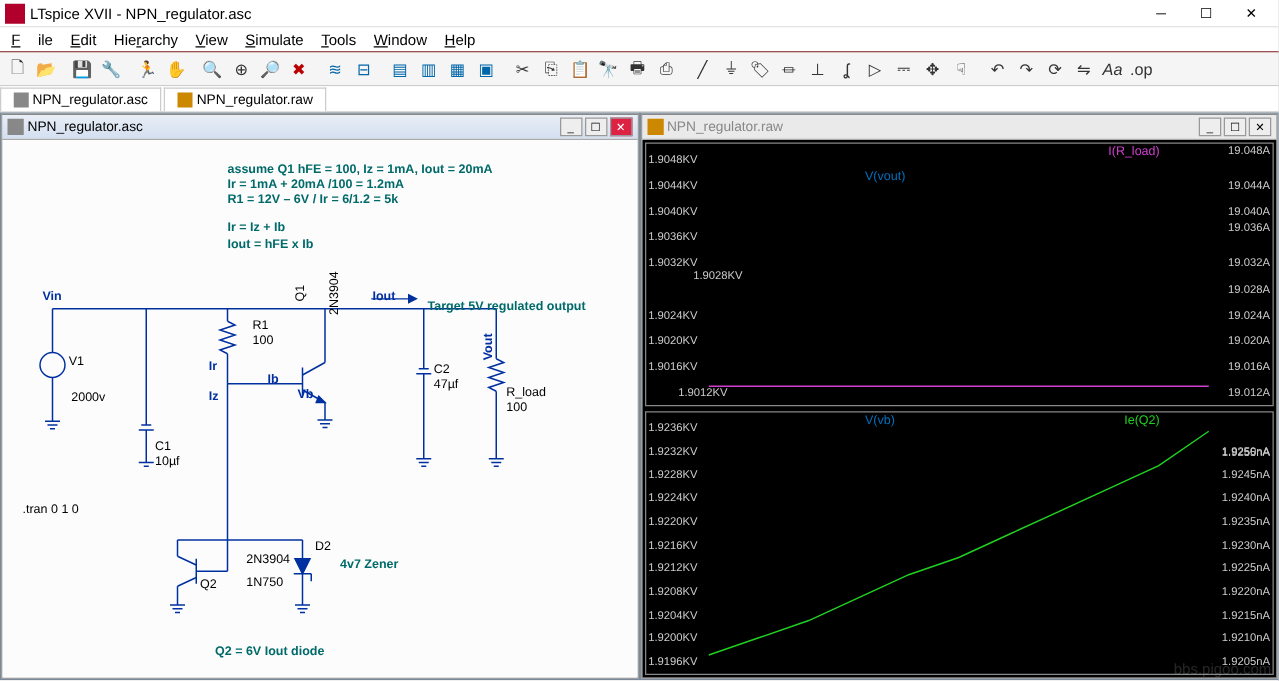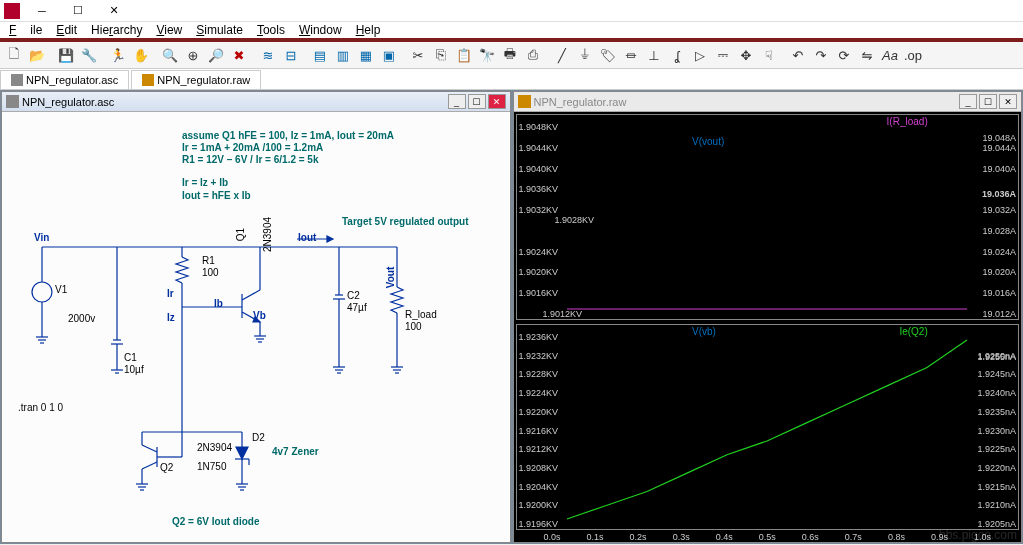--- a/index.html
+++ b/index.html
@@ -3,21 +3,21 @@
 <meta charset="utf-8">
 <style>
 * { box-sizing: border-box; margin: 0; padding: 0; font-family: "Segoe UI", Tahoma, sans-serif; }
 body { width: 1023px; height: 545px; background: #f0f0f0; overflow: hidden; font-size: 11px; }
 
 .titlebar { height: 22px; background: #fff; display: flex; align-items: center; padding: 0 4px; border-bottom: 1px solid #ddd; }
 .titlebar .icon { width: 16px; height: 16px; background: #b0002b; margin-right: 4px; }
 .titlebar .title { flex: 1; font-size: 12px; }
 .titlebar .ctrl { width: 36px; height: 20px; display: inline-flex; align-items: center; justify-content: center; font-size: 11px; cursor: pointer; }
 
-.menubar { height: 20px; background: #fff; border-bottom: 4px solid #7f1d1d; display: flex; align-items: center; font-size: 12px; padding: 0 2px; }
+.menubar { height: 20px; background: #fff; border-bottom: 1px solid #7f1d1d; display: flex; align-items: center; font-size: 12px; padding: 0 2px; }
 .menubar span { padding: 1px 7px; cursor: pointer; }
 .menubar u { text-decoration: underline; }
 
 .toolbar { height: 27px; background: #f5f5f5; border-bottom: 1px solid #ccc; display: flex; align-items: center; padding: 0 3px; gap: 1px; }
 .tbtn { width: 22px; height: 22px; display: inline-flex; align-items: center; justify-content: center; font-size: 13px; border: 1px solid transparent; cursor: pointer; color: #333; }
 .tsep { width: 5px; }
 
 .tabs { height: 21px; background: #fff; border-bottom: 1px solid #ccc; display: flex; font-size: 11px; }
 .tab { padding: 2px 10px; border: 1px solid #ccc; border-bottom: none; margin-right: 2px; margin-top: 1px; background: #fff; cursor: pointer; display: flex; align-items: center; gap: 3px; }
 .tab .ti { width: 12px; height: 12px; background: #888; }
@@ -44,20 +44,21 @@
 .plot .yrab { position: absolute; right: 2px; font-size: 9px; }
 .plot .legend { position: absolute; top: 1px; font-size: 10px; }
 .xaxis { display: flex; justify-content: space-between; padding: 0 30px; font-size: 9px; }
 .watermark { position: absolute; bottom: 0px; right: 4px; color: rgba(255,255,255,.15); font-size: 12px; }
 </style>
 </head>
 <body>
 
 <div class="titlebar">
   <div class="icon"></div>
+  <div class="title">LTspice XVII - NPN_regulator.asc</div>
   <div class="ctrl">─</div>
   <div class="ctrl">☐</div>
   <div class="ctrl">✕</div>
 </div>
 
 <div class="menubar">
   <span><u>F</u><span></span>ile</span>
   <span><u>E</u>dit</span>
   <span>Hie<u>r</u>archy</span>
   <span><u>V</u>iew</span>
@@ -202,33 +203,33 @@
             <polygon points="325,124 331,127 325,130" fill="#0030a0"></polygon>
         </g>
       </svg>
       <div class="node teal" style="top:18px;left:180px">assume Q1 hFE = 100, Iz = 1mA, Iout = 20mA</div>
       <div class="node teal" style="top:30px;left:180px">Ir = 1mA + 20mA /100 = 1.2mA</div>
       <div class="node teal" style="top:42px;left:180px">R1 = 12V – 6V / Ir = 6/1.2 = 5k</div>
       <div class="node teal" style="top:65px;left:180px">Ir = Iz + Ib</div>
       <div class="node teal" style="top:78px;left:180px">Iout = hFE x Ib</div>
       <div class="node" style="top:120px;left:32px">Vin</div>
       <div class="comp" style="top:172px;left:53px">V1</div>
-      <div class="comp" style="top:201px;left:66px">2000v</div>
+      <div class="comp" style="top:201px;left:55px">2000v</div>
       <div class="comp" style="top:240px;left:122px">C1</div>
       <div class="comp" style="top:252px;left:122px">10µf</div>
       <div class="comp" style="top:143px;left:200px">R1</div>
       <div class="comp" style="top:155px;left:200px">100</div>
       <div class="node" style="top:176px;left:165px">Ir</div>
       <div class="node" style="top:200px;left:165px">Iz</div>
       <div class="node" style="top:186px;left:212px">Ib</div>
       <div class="comp" style="top:117px;left:232px;transform:rotate(-90deg)">Q1</div>
       <div class="comp" style="top:117px;left:248px;transform:rotate(-90deg)">2N3904</div>
-      <div class="node" style="top:198px;left:251px">Vb</div>
+      <div class="node" style="top:198px;left:236px">Vb</div>
       <div class="node" style="top:120px;left:296px">Iout</div>
-      <div class="node teal" style="top:104px;left:340px">Target 5V regulated output</div>
+      <div class="node teal" style="top:128px;left:340px">Target 5V regulated output</div>
       <div class="comp" style="top:178px;left:345px">C2</div>
       <div class="comp" style="top:190px;left:345px">47µf</div>
       <div class="node" style="top:160px;left:378px;transform:rotate(-90deg)">Vout</div>
       <div class="comp" style="top:197px;left:403px">R_load</div>
       <div class="comp" style="top:209px;left:403px">100</div>
       <div class="comp" style="top:330px;left:195px">2N3904</div>
       <div class="comp" style="top:350px;left:158px">Q2</div>
       <div class="comp" style="top:320px;left:250px">D2</div>
       <div class="comp" style="top:349px;left:195px">1N750</div>
       <div class="node teal" style="top:334px;left:270px">4v7 Zener</div>
@@ -252,24 +253,24 @@
           <div class="ylab" style="top: 7px;">1.9048KV</div>
           <div class="ylab" style="top: 27.7778px;">1.9044KV</div>
           <div class="ylab" style="top: 48.5556px;">1.9040KV</div>
           <div class="ylab" style="top: 69.3333px;">1.9036KV</div>
           <div class="ylab" style="top: 90.1111px;">1.9032KV</div>
           <div class="ylab" style="top: 100px; padding-left: 36px;">1.9028KV</div>
           <div class="ylab" style="top: 131.667px;">1.9024KV</div>
           <div class="ylab" style="top: 152.444px;">1.9020KV</div>
           <div class="ylab" style="top: 173.222px;">1.9016KV</div>
           <div class="ylab" style="top: 194px; margin-left: 24px;">1.9012KV</div>
-          <div class="yrab" style="top: 18px;">19.048A</div>
+          <div class="yrab" style="top: 0;">19.048A</div>
           <div class="yrab" style="top: 27.7778px;">19.044A</div>
           <div class="yrab" style="top: 48.5556px;">19.040A</div>
-          <div class="yrab" style="top: 74px; font-weight: bold;">19.036A</div>
+          <div class="yrab" style="top: 62px;">19.036A</div>
           <div class="yrab" style="top: 90.1111px;">19.032A</div>
           <div class="yrab" style="top: 110.889px;">19.028A</div>
           <div class="yrab" style="top: 131.667px;">19.024A</div>
           <div class="yrab" style="top: 152.444px;">19.020A</div>
           <div class="yrab" style="top: 173.222px;">19.016A</div>
           <div class="yrab" style="top: 194px;">19.012A</div>
           <svg width="100%" height="100%" style="position: absolute;">
             <path d="M50 194 L90 194 L130 194 L170 194 L210 194 L250 194 L290 194 L330 194 L370 194 L410 194 L450 194 " stroke="#d040d0" fill="none" stroke-width="1.2"></path>
           </svg>
         </div>
@@ -295,30 +296,17 @@
           <div class="yrab" style="top: 100.5px;">1.9230nA</div>
           <div class="yrab" style="top: 119.2px;">1.9225nA</div>
           <div class="yrab" style="top: 137.9px;">1.9220nA</div>
           <div class="yrab" style="top: 156.6px;">1.9215nA</div>
           <div class="yrab" style="top: 175.3px;">1.9210nA</div>
           <div class="yrab" style="top: 194px;">1.9205nA</div>
           <svg width="100%" height="100%" style="position: absolute;">
             <path d="M50 194 L90 180.2307692307708 L130 166.46153846154158 L170 148.10256410256932 L210 129.74358974359706 L250 115.97435897436786 L290 97.6153846153854 L330 79.25641025641313 L370 60.89743589744086 L410 42.538461538468596 L450 15 " stroke="#20d020" fill="none" stroke-width="1.2"></path>
           </svg>
         </div>
-      <div class="xaxis" id="xaxis">
-          <span>0.0s</span>
-          <span>0.1s</span>
-          <span>0.2s</span>
-          <span>0.3s</span>
-          <span>0.4s</span>
-          <span>0.5s</span>
-          <span>0.6s</span>
-          <span>0.7s</span>
-          <span>0.8s</span>
-          <span>0.9s</span>
-          <span>1.0s</span>
-        </div>
       <div class="watermark">bbs.pigoo.com</div>
     </div>
   </div>
 
 </div>
 
 </body></html>

